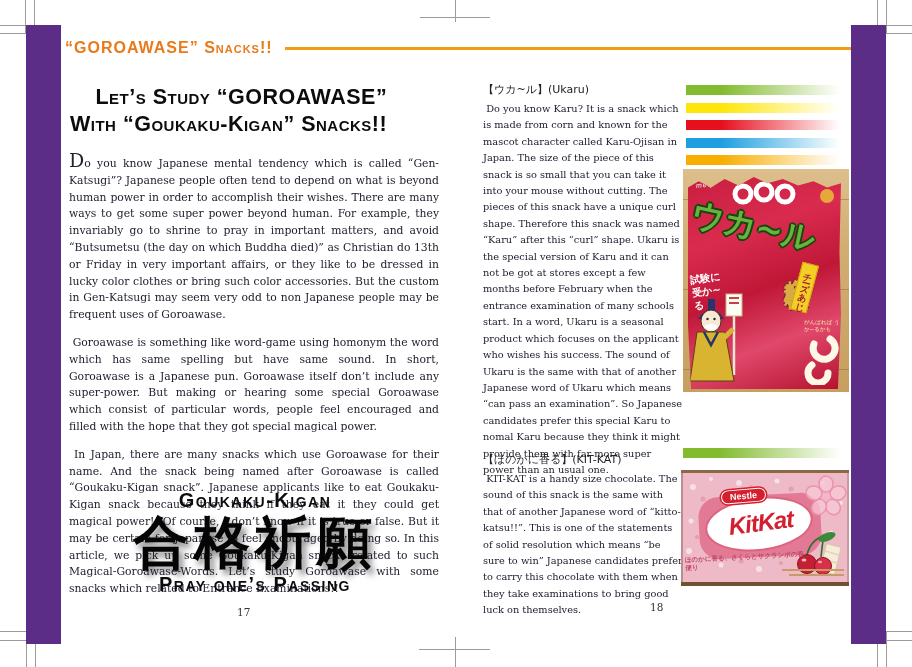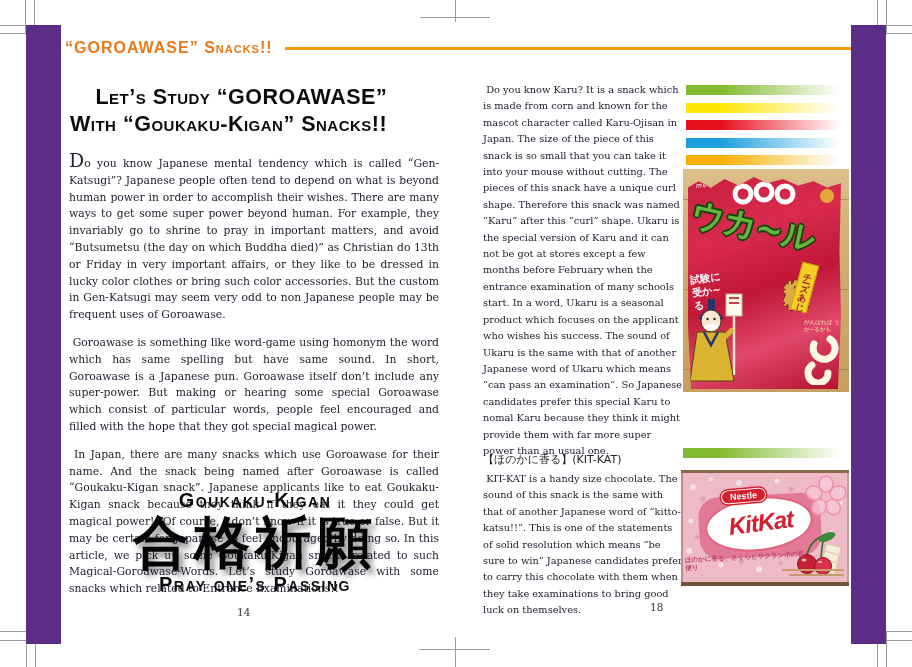--- a/index.html
+++ b/index.html
@@ -119,23 +119,24 @@
     <p><span class="dropcap">D</span><span>o you know Japanese mental tendency which is called “Gen-Katsugi”? Japanese people often tend to depend on what is beyond human power in order to accomplish their wishes. There are many ways to get some super power beyond human. For example, they invariably go to shrine to pray in important matters, and avoid “Butsumetsu (the day on which Buddha died)” as Christian do 13th or Friday in very important affairs, or they like to be dressed in lucky color clothes or bring such color accessories. But the custom in Gen-Katsugi may seem very odd to non Japanese people may be frequent uses of Goroawase.</span></p>
     <p> Goroawase is something like word-game using homonym the word which has same spelling but have same sound. In short, Goroawase is a Japanese pun. Goroawase itself don’t include any super-power. But making or hearing some special Goroawase which consist of particular words, people feel encouraged and filled with the hope that they got special magical power.</p>
     <p> In Japan, there are many snacks which use Goroawase for their name. And the snack being named after Goroawase is called “Goukaku-Kigan snack”. Japanese applicants like to eat Goukaku-Kigan snack because they think if they eat it they could get magical power!! Of course, I don’t know if it is true or false. But it may be certain for Japanese to feel encouraged by doing so. In this article, we pick up some Goukaku-Kigan snacks related to such Magical-Goroawase-Words. Let’s study Goroawase with some snacks which related to Entrance Examinations!!</p>
   </div>
 
   <div class="feature">
     <div class="romaji">Goukaku-Kigan</div>
     <div class="kanji">合格祈願</div>
     <div class="meaning">Pray one’s Passing</div>
   </div>
-  <div class="pagenum" style="left:237px;top:606px">14</div>
+  <div class="pagenum" style="left:237px;top:606px">17</div>
 
   <div class="section" style="top:82px">
+    <h3>【ウカ~ル】(Ukaru)</h3>
     <div class="sbody"> Do you know Karu? It is a snack which is made from corn and known for the mascot character called Karu-Ojisan in Japan. The size of the piece of this snack is so small that you can take it into your mouse without cutting. The pieces of this snack have a unique curl shape. Therefore this snack was named “Karu” after this “curl” shape. Ukaru is the special version of Karu and it can not be got at stores except a few months before February when the entrance examination of many schools start. In a word, Ukaru is a seasonal product which focuses on the applicant who wishes his success. The sound of Ukaru is the same with that of another Japanese word of Ukaru which means “can pass an examination”. So Japanese candidates prefer this special Karu to nomal Karu because they think it might provide them with far more super power than an usual one.</div>
   </div>
   <div class="section" style="top:452px">
     <h3>【ほのかに香る】(KIT-KAT)</h3>
     <div class="sbody"> KIT-KAT is a handy size chocolate. The sound of this snack is the same with that of another Japanese word of “kitto-katsu!!”. This is one of the statements of solid resolution which means “be sure to win” Japanese candidates prefer to carry this chocolate with them when they take examinations to bring good luck on themselves.</div>
   </div>
   <div class="pagenum" style="left:650px;top:601px">18</div>
 
   <div class="stripe" style="left: 686px; top: 85px; width: 160px; background: linear-gradient(to right, rgb(130, 187, 46) 0%, rgb(130, 187, 46) 22%, rgba(255, 255, 255, 0) 96%);"></div>
   <div class="stripe" style="left: 686px; top: 103px; width: 160px; background: linear-gradient(to right, rgb(255, 230, 10) 0%, rgb(255, 230, 10) 22%, rgba(255, 255, 255, 0) 96%);"></div>

